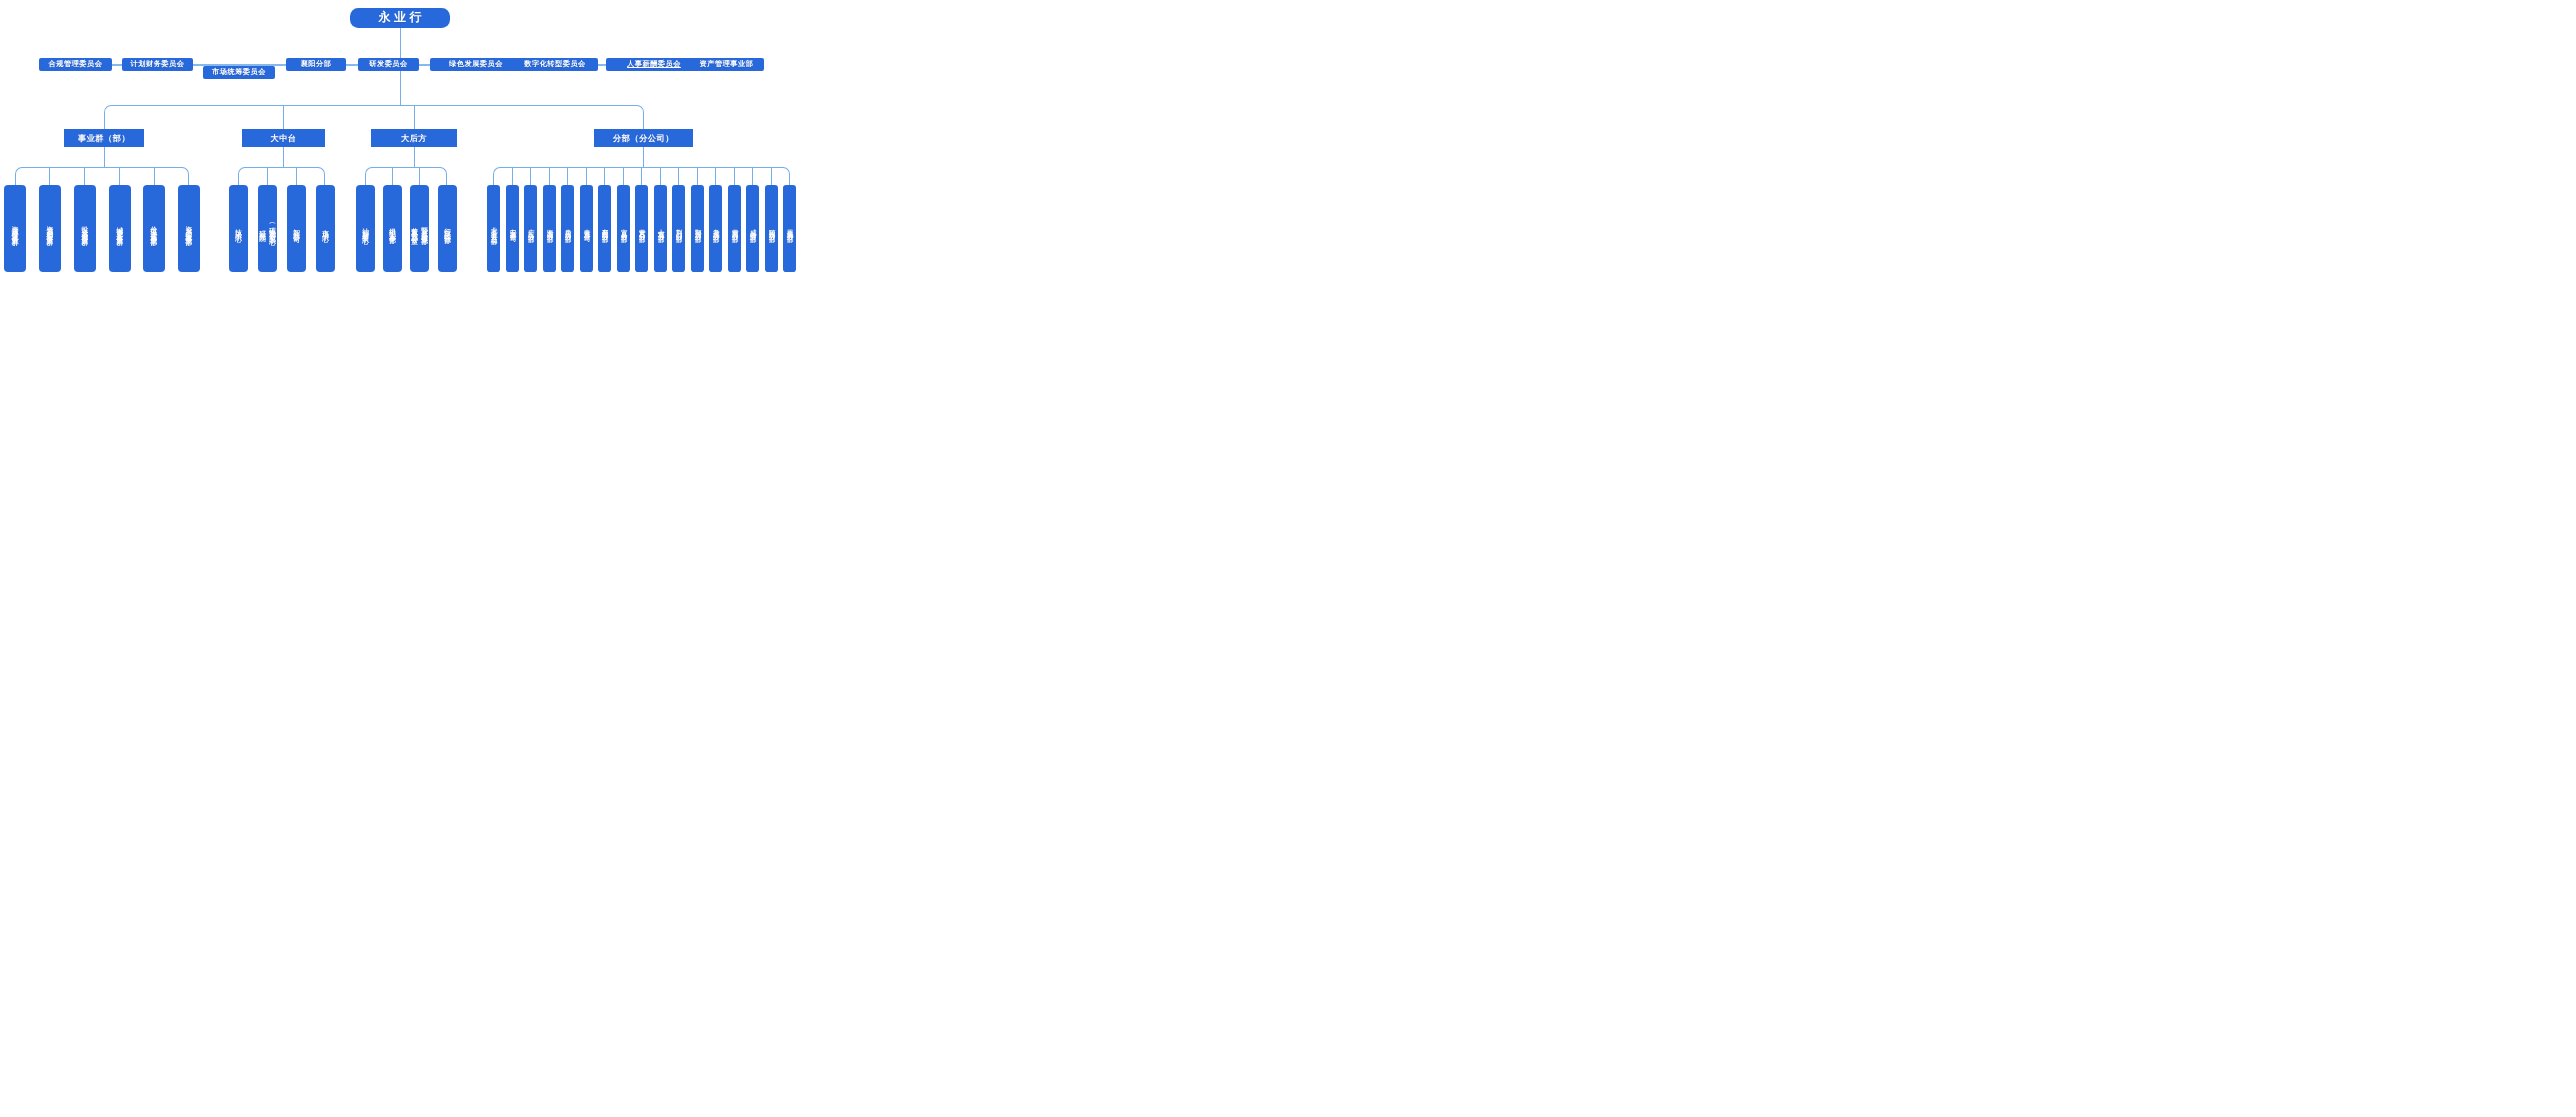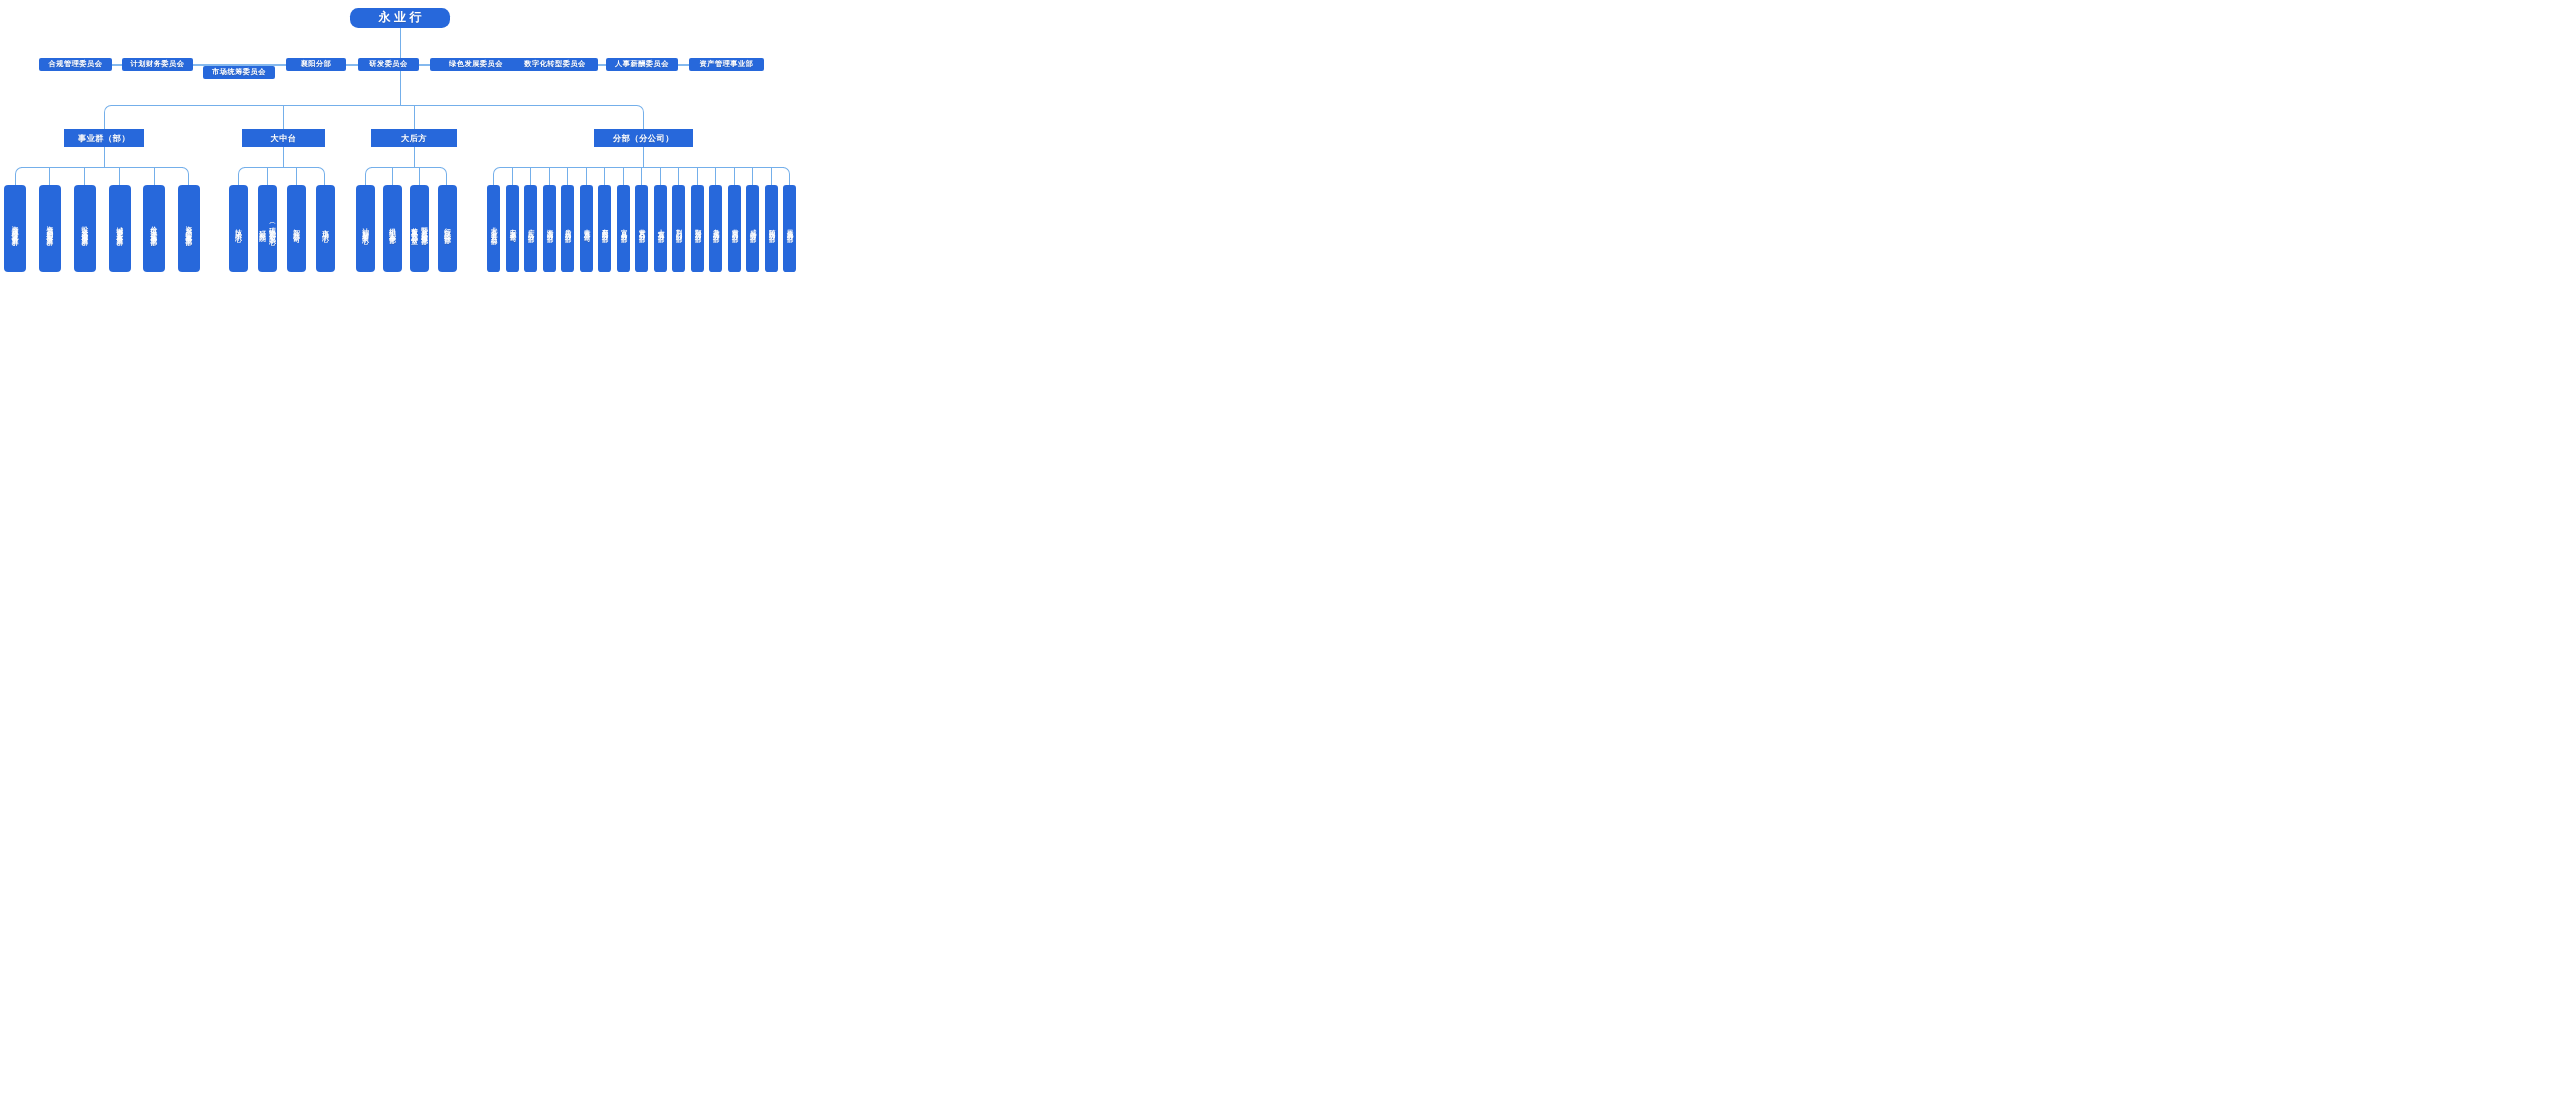--- a/index.html
+++ b/index.html
@@ -99,21 +99,21 @@
     </div>
   <div class="node committee" style="left:358px;width:61px;">
       <span>研发委员会</span>
     </div>
   <div class="node committee" style="left:430px;width:92px;">
       <span>绿色发展委员会</span>
     </div>
   <div class="node committee" style="left:512px;width:86px;">
       <span>数字化转型委员会</span>
     </div>
-  <div class="node committee" style="left:606px;width:72px;">
+  <div class="node committee" style="left:606px;width:96px;text-decoration:underline;">
       <span>人事薪酬委员会</span>
     </div>
   <div class="node committee" style="left:689px;width:75px;">
       <span>资产管理事业部</span>
     </div>
 
   <div class="node gheader" style="left:64px;width:80px;">
       <span>事业群（部）</span>
     </div>
   <div class="node gheader" style="left:242px;width:83px;">

